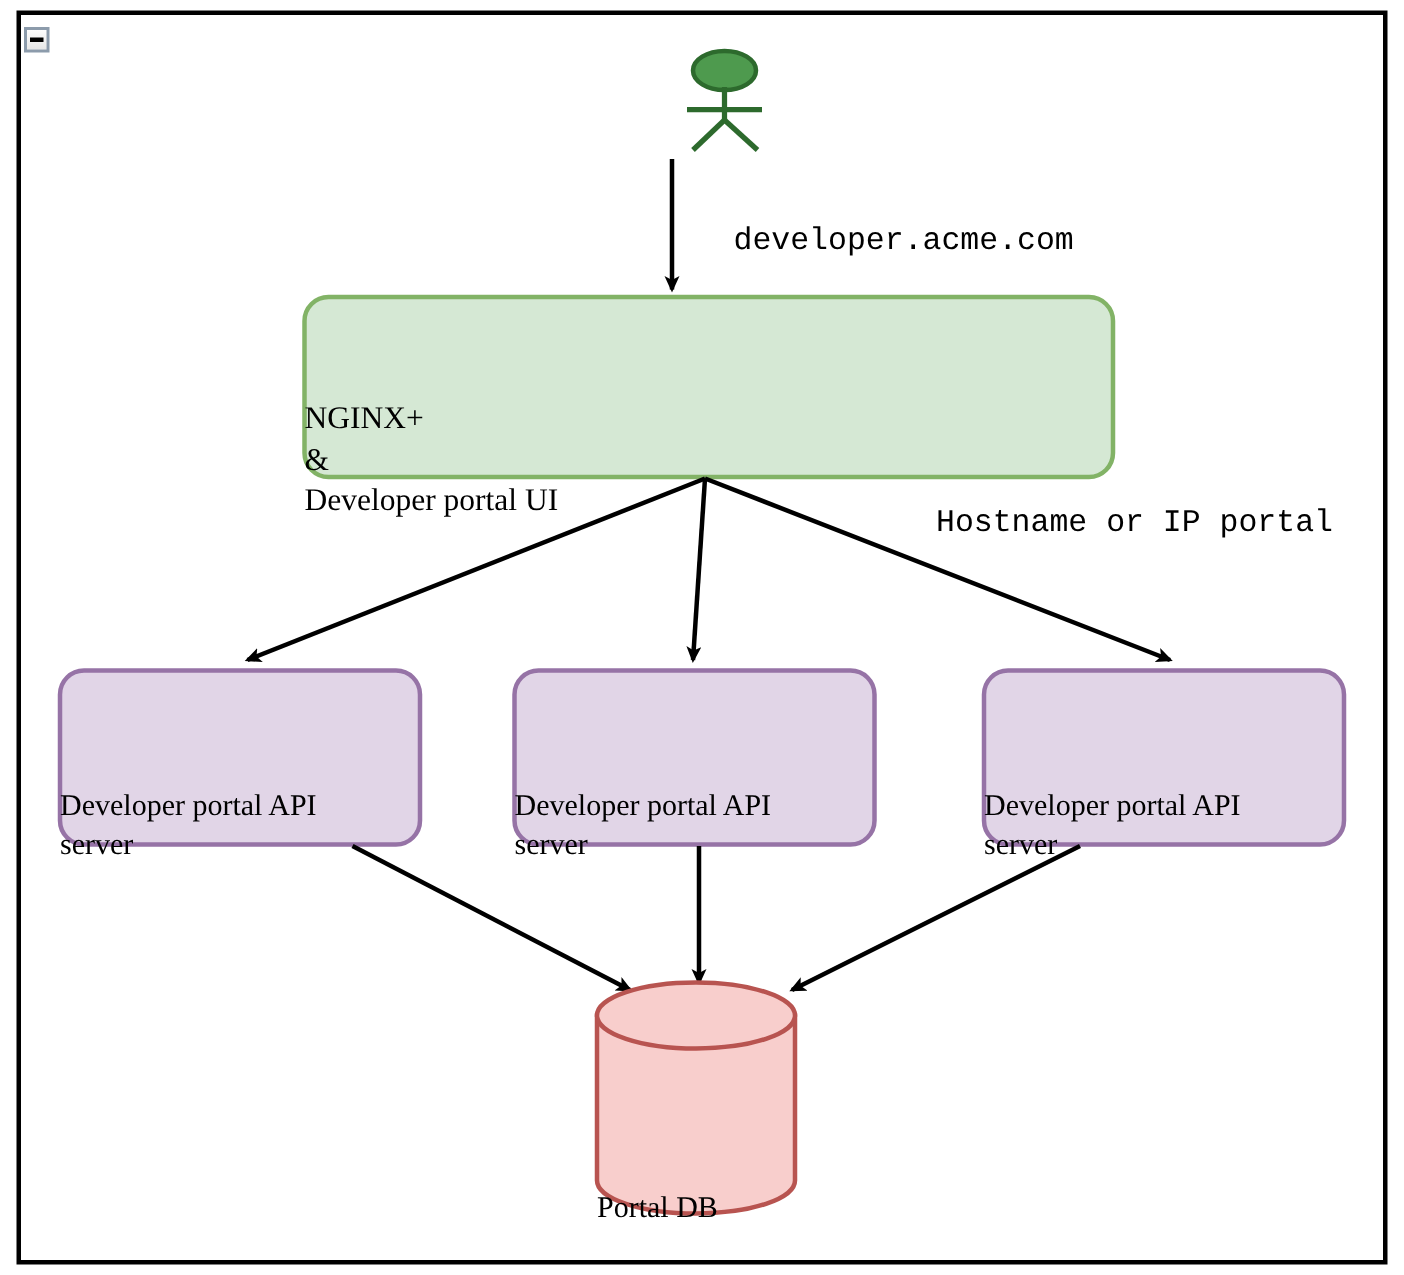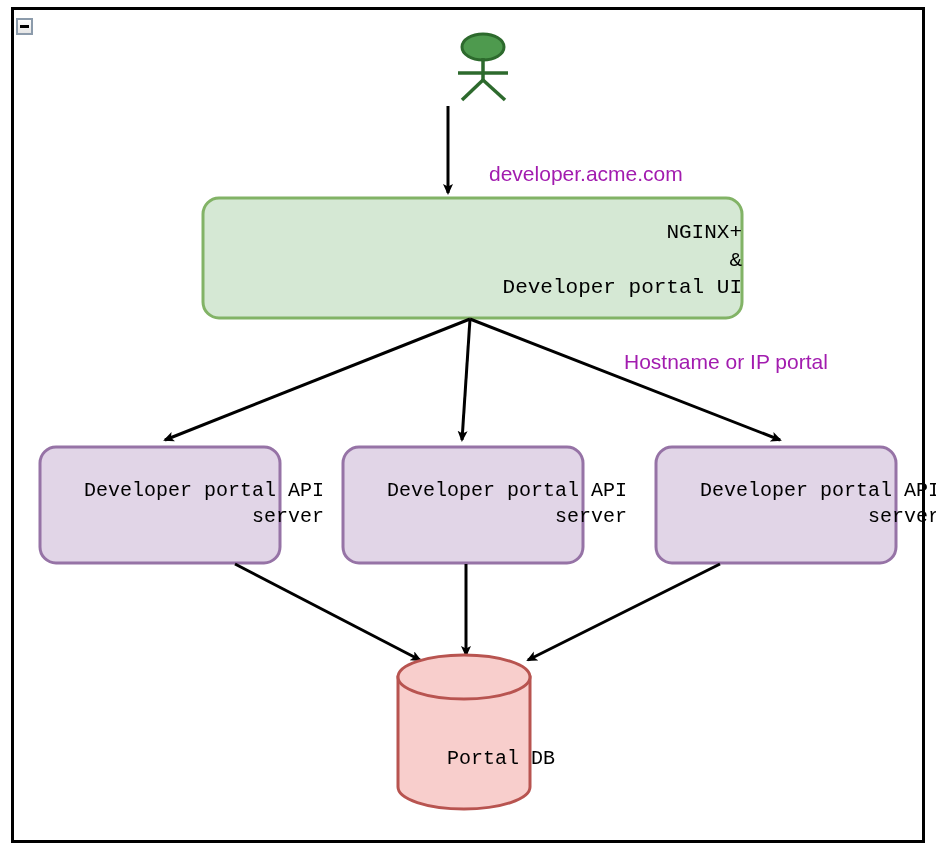--- a/index.html
+++ b/index.html
@@ -51,53 +51,53 @@
     position: absolute;
     left: 0;
     top: 0;
     width: 936px;
     height: 850px;
   }
   
   .node-label {
     position: absolute;
     color: #000000;
-    text-align: right;
+    text-align: left;
     line-height: 1.32;
     white-space: pre-line;
     pointer-events: none;
-    font-family: Liberation Mono, monospace;
+    font-family: Liberation Serif, serif;
+    margin-top: 46px;
   }
   #nginx-label {
     left: 203px;
     top: 219px;
     width: 539px;
     font-size: 21px;
   }
   .api-label {
     font-size: 20px;
     top: 478px;
     width: 284px;
   }
   #api-label-1 { left: 40px; }
   #api-label-2 { left: 343px; }
   #api-label-3 { left: 656px; }
   #db-label {
-    left: 422px;
+    left: 398px;
     top: 746px;
     width: 133px;
     font-size: 20px;
   }
   .edge-label {
     position: absolute;
-    color: #a21caf;
+    color: #000000;
     font-size: 21px;
     white-space: nowrap;
-    font-family: Liberation Sans, sans-serif;
-    margin-top: 12px;
+    font-family: Liberation Mono, monospace;
   }
   #edge-label-domain { left: 489px; top: 150px; }
   #edge-label-host   { left: 624px; top: 338px; }
 </style>
 </head>
 <body>
 
 <div id="canvas">
 
   <div id="frame"></div>

